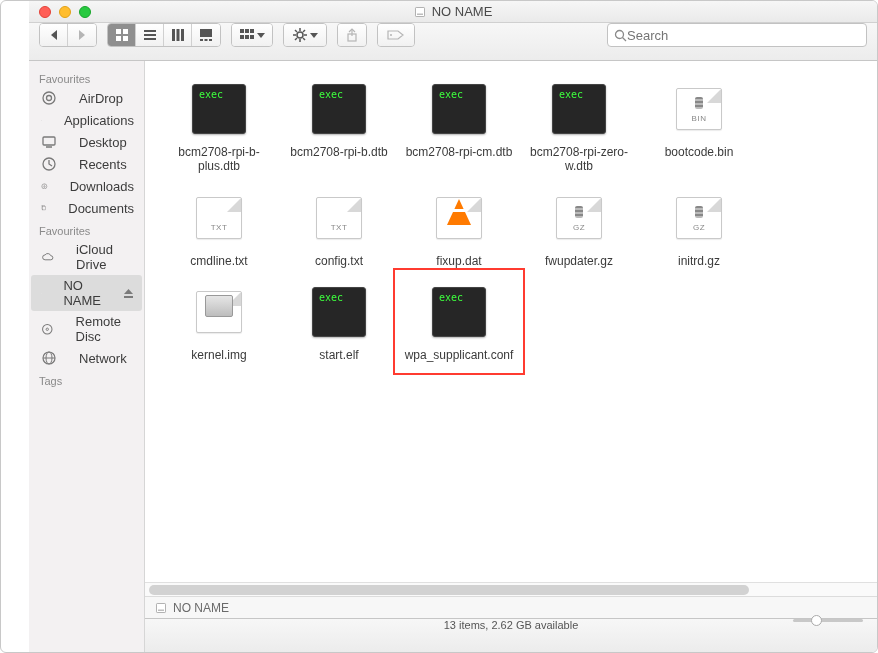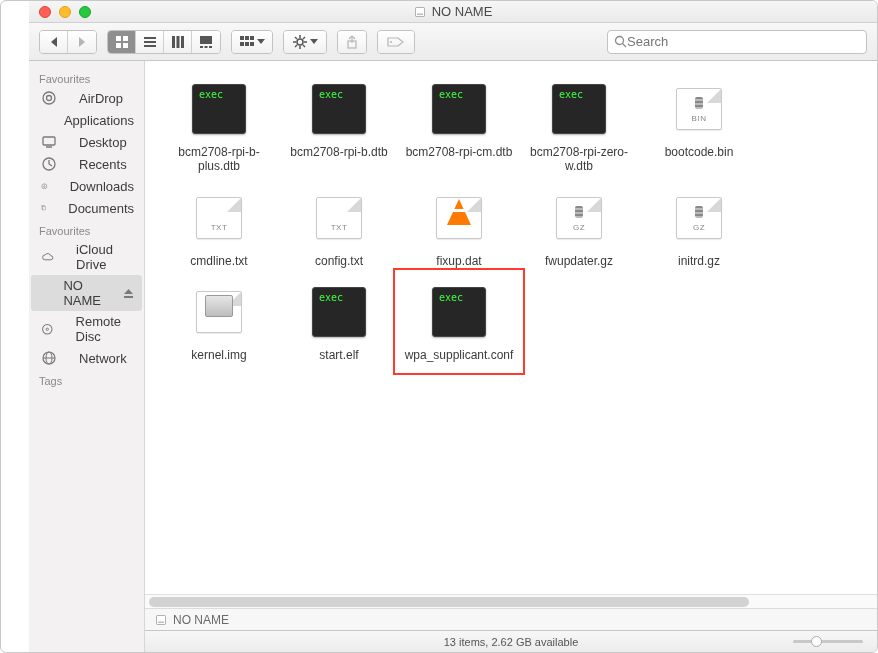--- a/index.html
+++ b/index.html
@@ -10,21 +10,21 @@
   .titlebar { height: 22px; background: linear-gradient(#f6f6f6,#eaeaea); display: flex; align-items: center; position: relative; border-bottom: 1px solid #d0d0d0; }
   .traffic { display: flex; gap: 8px; padding-left: 10px; }
   .tl { width: 12px; height: 12px; border-radius: 50%; }
   .tl.red { background: #ff5f57; border:1px solid #e24238;}
   .tl.yellow { background: #ffbd2e; border:1px solid #e1a117;}
   .tl.green { background: #28c940; border:1px solid #18a52b;}
   .title { position: absolute; left: 0; right: 0; text-align: center; font-size: 13px; color: #4a4a4a; display:flex; justify-content:center; align-items:center; gap:6px;}
   .title-icon { width:12px; height:12px; }
 
   
-  .toolbar { height: 38px; background: linear-gradient(#f7f7f7,#ececec); border-bottom: 1px solid #c6c6c6; display: flex; align-items: center; padding: 0 10px; gap: 10px; }
+  .toolbar { height: 38px; background: linear-gradient(#f7f7f7,#ececec); border-bottom: 1px solid #c6c6c6; display: flex; padding: 0 10px; gap: 10px; }
   .seg { display: inline-flex; border: 1px solid #c2c2c2; border-radius: 4px; overflow: hidden; background: #fff; height:24px;}
   .seg button { width: 28px; height: 100%; border: none; background: linear-gradient(#fff,#f1f1f1); display:flex; align-items:center; justify-content:center; color:#555; }
   .seg button:not(:last-child){ border-right:1px solid #d0d0d0;}
   .seg button.active { background: #8f8f8f; color:#fff; }
   .seg button.disabled { color:#b5b5b5; }
   .chev-right{width:0;height:0;border-top:5px solid transparent;border-bottom:5px solid transparent;border-left:6px solid currentColor;}
   .chev-left{width:0;height:0;border-top:5px solid transparent;border-bottom:5px solid transparent;border-right:6px solid currentColor;}
   .chev-down{width:0;height:0;border-left:4px solid transparent;border-right:4px solid transparent;border-top:5px solid currentColor; margin-left:3px;}
   .spacer-flex { flex: 1; }
   .search { display:flex; align-items:center; background:#fff; border:1px solid #c2c2c2; border-radius:4px; height:24px; width:260px; padding:0 6px;}
@@ -62,21 +62,21 @@
 
   
   .hscroll { height:14px; border-top:1px solid #e0e0e0; background:#fafafa; position:relative;}
   .hscroll .thumb{position:absolute; left:4px; top:2px; height:10px; width:82%; background:#d2d2d2; border-radius:5px;}
 
   
   .pathbar { height:22px; border-top:1px solid #dcdcdc; background:#f7f7f7; display:flex; align-items:center; gap:6px; padding:0 10px; font-size:12px; color:#6a6a6a;}
   .drive-mini{width:12px;height:12px;}
 
   
-  .statusbar { height:22px; border-top:1px solid #c6c6c6; background:linear-gradient(#f7f7f7,#ececec); display:flex; align-items:center; justify-content:center; font-size:11px; color:#555; position:relative;}
+  .statusbar { height:34px; border-top:1px solid #c6c6c6; background:linear-gradient(#f7f7f7,#ececec); display:flex; justify-content:center; font-size:11px; color:#555; position:relative;}
   .zoom-slider{position:absolute; right:14px; display:flex; align-items:center; gap:0;}
   .zoom-track{width:70px; height:3px; background:#c8c8c8; border-radius:2px; position:relative;}
   .zoom-knob{position:absolute; top:-4px; left:18px; width:11px; height:11px; background:#fff; border:1px solid #aaa; border-radius:50%;}
 
   svg{display:block;}
 </style>
 </head>
 <body>
 
 <div class="window">

